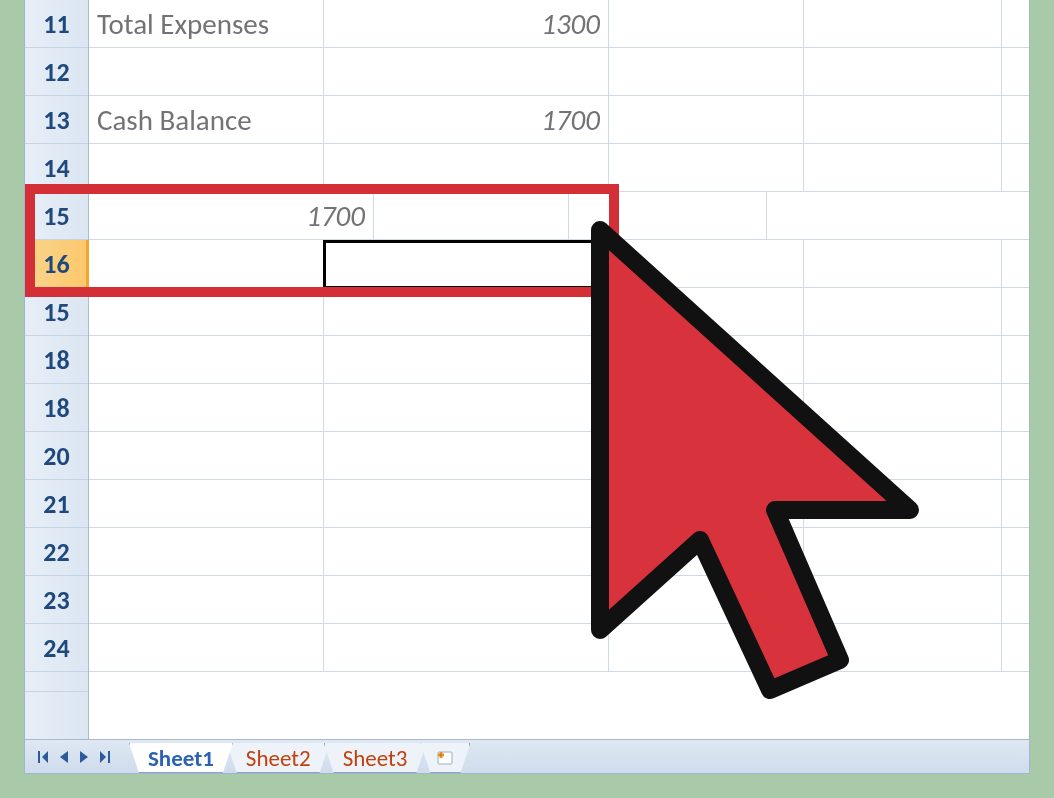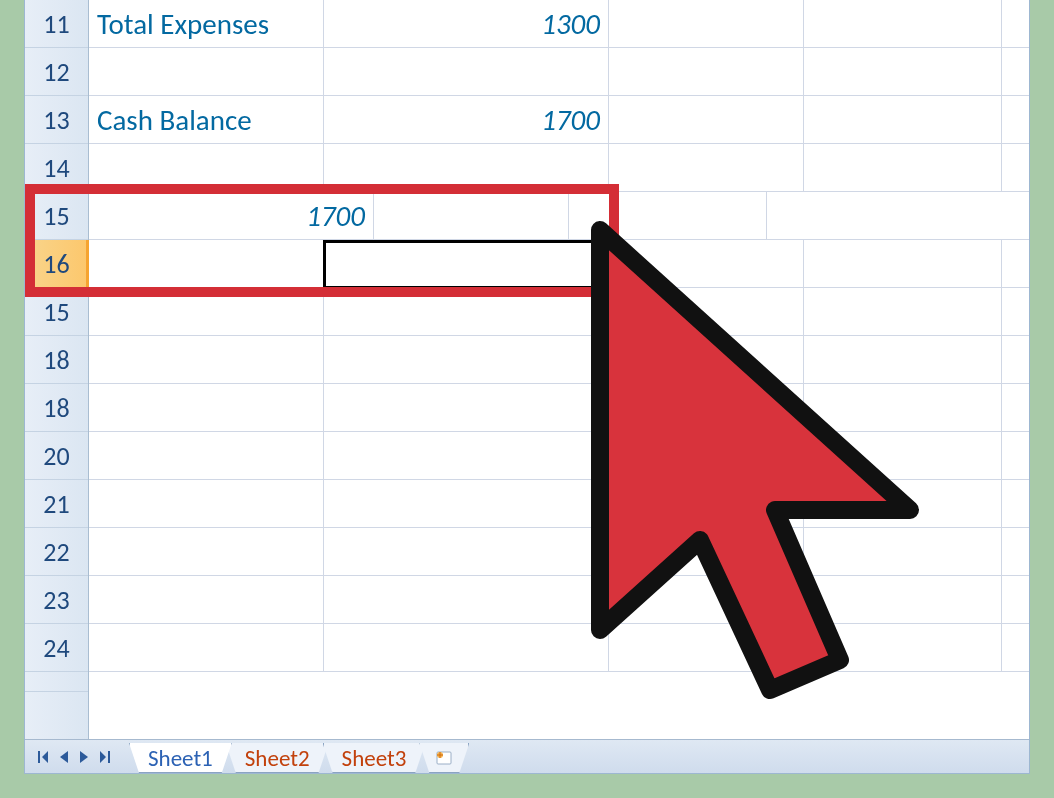--- a/index.html
+++ b/index.html
@@ -39,20 +39,21 @@
     }
     .row-header {
       height: 48px;
       display: flex;
       align-items: center;
       justify-content: center;
       font-size: 26px;
       color: #1f497d;
       border-bottom: 1px solid #c5d3e3;
       position: relative;
+      font-weight: bold;
     }
     .row-header.last { height: 20px; font-size: 20px; }
     .row-header.active {
       background: linear-gradient(to right, #f9d58c, #fcc76c);
     }
     .row-header.active::after {
       content: "";
       position: absolute;
       top: 0; bottom: 0; right: -1px;
       width: 3px;
@@ -68,21 +69,21 @@
       display: flex;
       border-bottom: 1px solid #d0d7e5;
     }
     .cell {
       height: 100%;
       border-right: 1px solid #d0d7e5;
       padding: 0 8px;
       display: flex;
       align-items: center;
       font-size: 29px;
-      color: #0369a1;
+      color: #737373;
     }
     .col-A { width: 235px; }
     .col-B { width: 285px; }
     .col-C { width: 195px; }
     .col-D { width: 198px; }
     .val-right { justify-content: flex-end; font-style: italic; }
 
     .selection-border {
       position: absolute;
       border: 3px solid #000;
@@ -133,21 +134,21 @@
       background: #eef3fa;
       border: 1px solid #8aa3c2;
       border-top: none;
       border-bottom-left-radius: 10px;
       border-bottom-right-radius: 10px;
       -webkit-clip-path: polygon(0 0, 100% 0, calc(100% - 10px) 100%, 10px 100%);
       clip-path: polygon(0 0, 100% 0, calc(100% - 10px) 100%, 10px 100%);
     }
     .tab.active {
       background: #fff;
-      font-weight: 400;
+      font-weight: 700;
       color: #2c62b4;
       z-index: 2;
     }
     .tab.icon-tab { padding: 0 14px; }
     .tab.icon-tab svg { display: block; }
 
     .big-cursor {
       position: absolute;
       pointer-events: none;
     }

